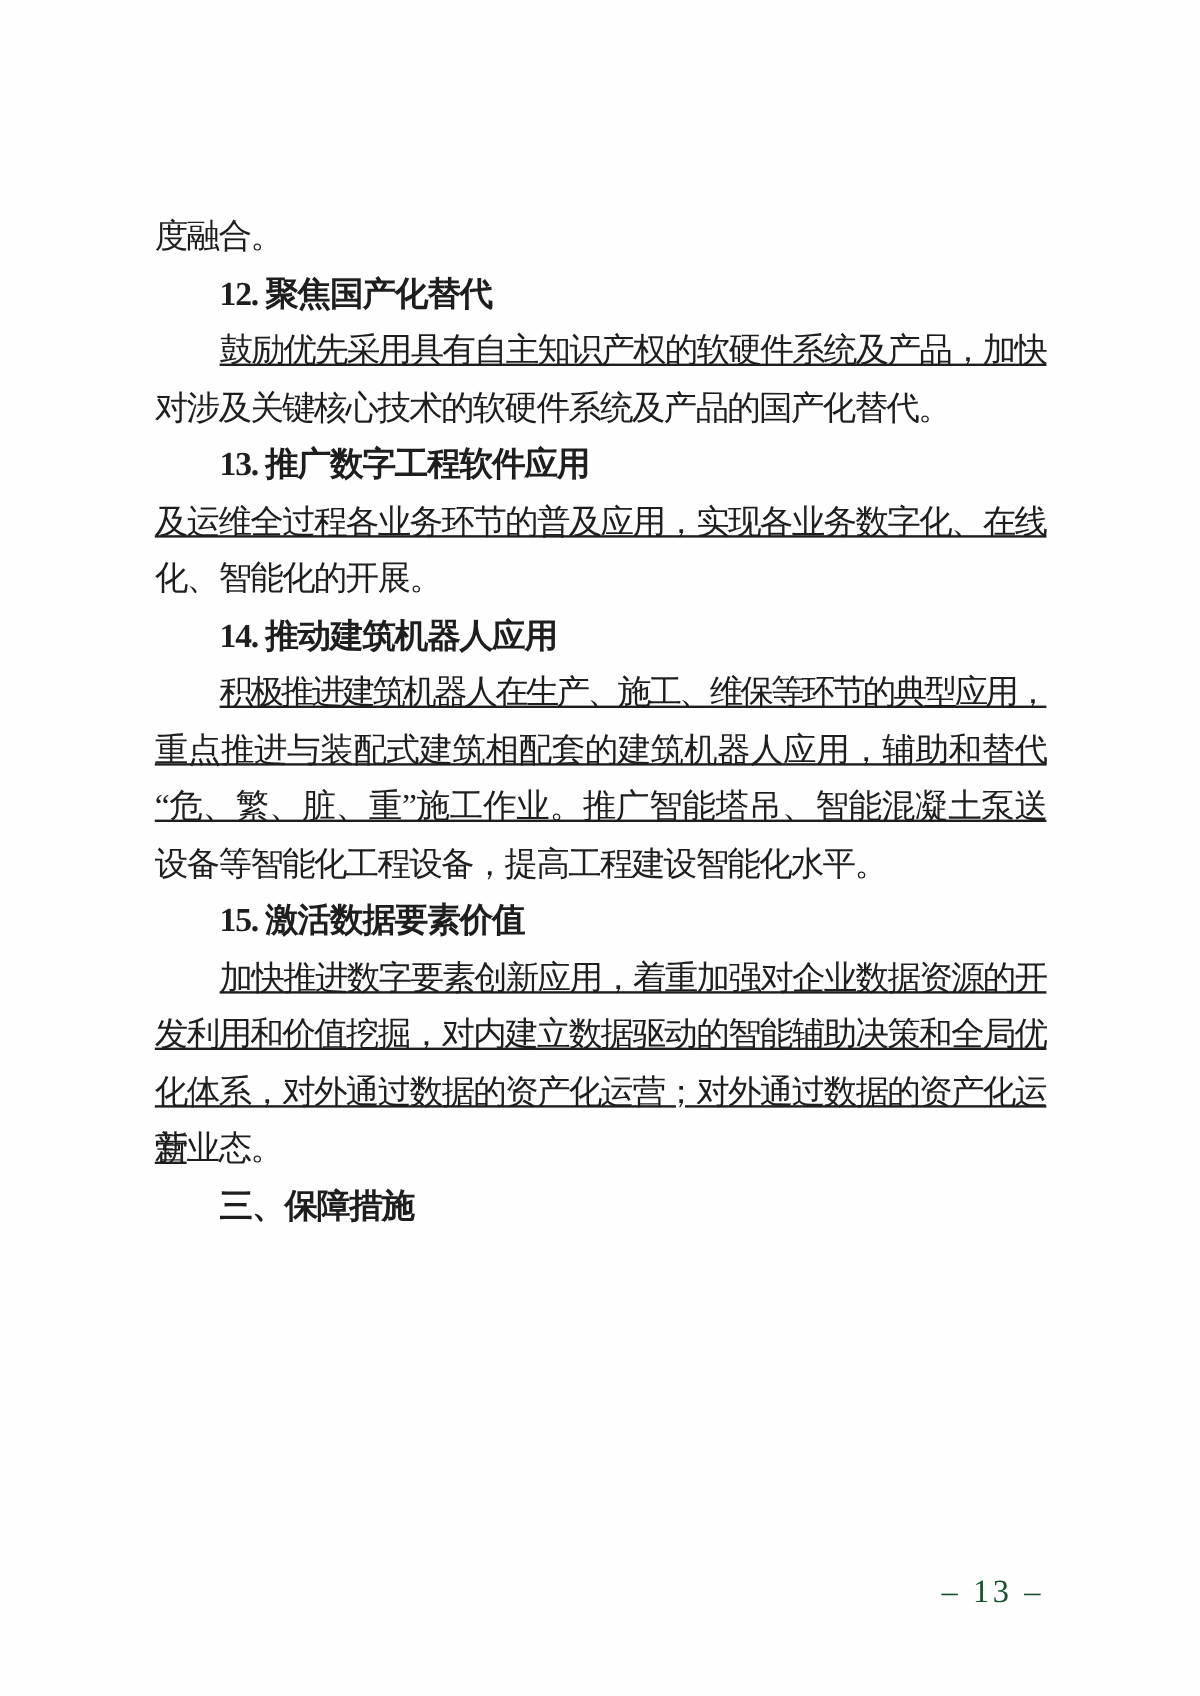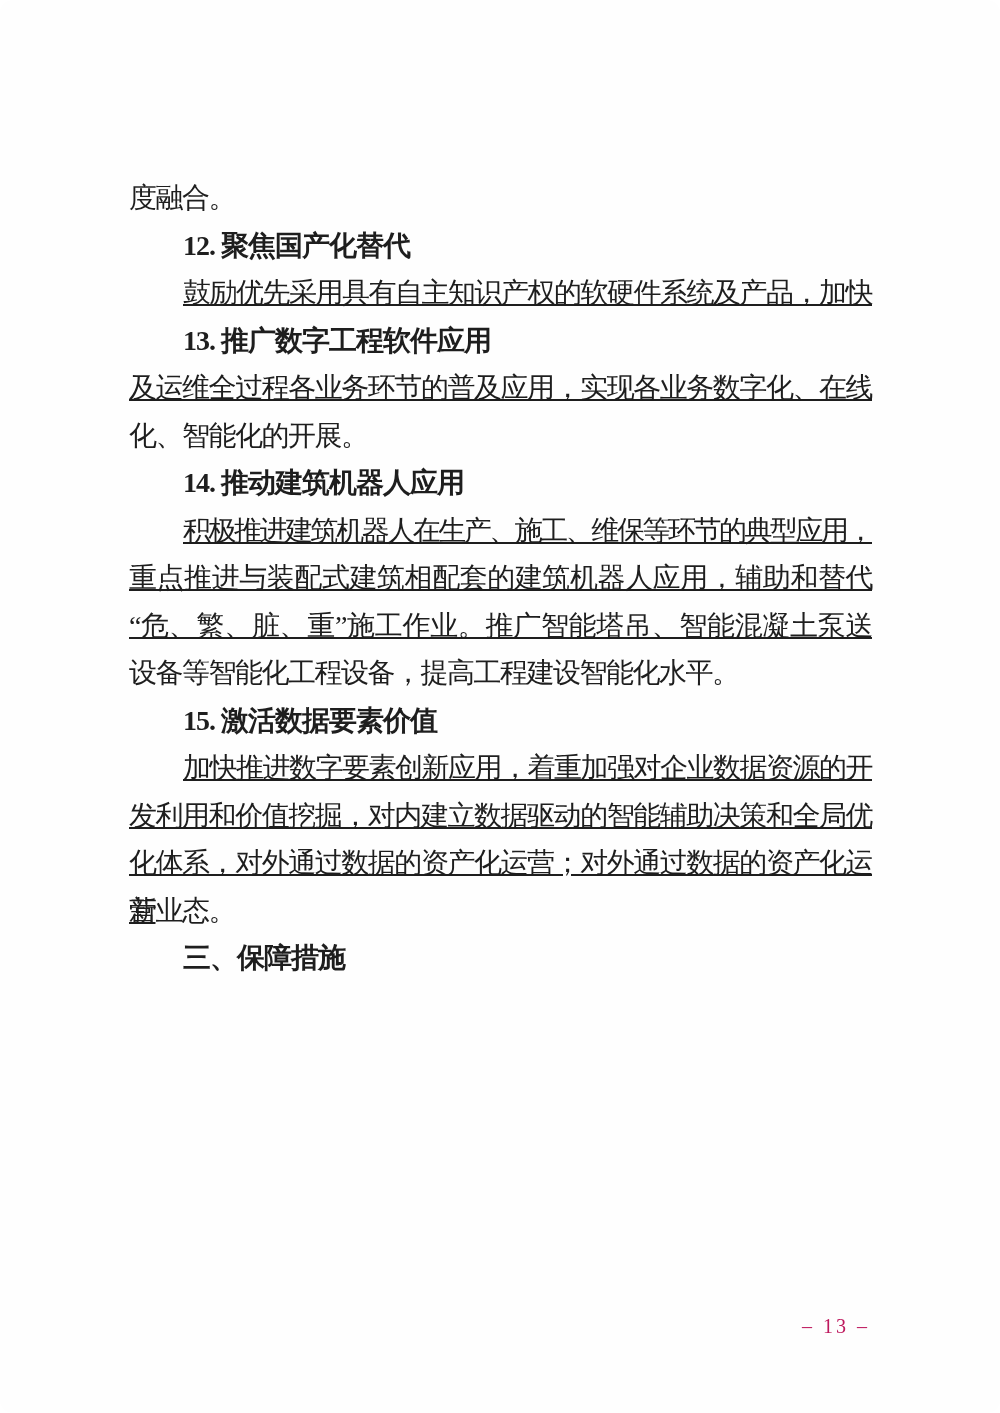--- a/index.html
+++ b/index.html
@@ -47,34 +47,35 @@
     font-family: Liberation Serif, serif;
   }
   .kaiti {
     font-weight: normal;
     letter-spacing: 0px;
   }
   .page-number {
     position: absolute;
     top: 1303px;
     right: 130px;
-    font-size: 20px;
+    font-size: 27px;
     line-height: 47px;
     letter-spacing: 3px;
-    color: #be185d;
+    color: #14532d;
   }
 </style>
 </head>
 <body>
 
 <div class="page">
   <div class="content">
     <div class="line">度融合。</div>
     <div class="line indent bold">12. 聚焦国产化替代</div>
     <div class="line indent justify">鼓励优先采用具有自主知识产权的软硬件系统及产品，加快</div>
+    <div class="line">对涉及关键核心技术的软硬件系统及产品的国产化替代。</div>
     <div class="line indent bold">13. 推广数字工程软件应用</div>
     <div class="line justify">及运维全过程各业务环节的普及应用，实现各业务数字化、在线</div>
     <div class="line">化、智能化的开展。</div>
     <div class="line indent bold">14. 推动建筑机器人应用</div>
     <div class="line indent justify tight">积极推进建筑机器人在生产、施工、维保等环节的典型应用，</div>
     <div class="line justify">重点推进与装配式建筑相配套的建筑机器人应用，辅助和替代</div>
     <div class="line justify">“危、繁、脏、重”施工作业。推广智能塔吊、智能混凝土泵送</div>
     <div class="line">设备等智能化工程设备，提高工程建设智能化水平。</div>
     <div class="line indent bold">15. 激活数据要素价值</div>
     <div class="line indent justify">加快推进数字要素创新应用，着重加强对企业数据资源的开</div>

